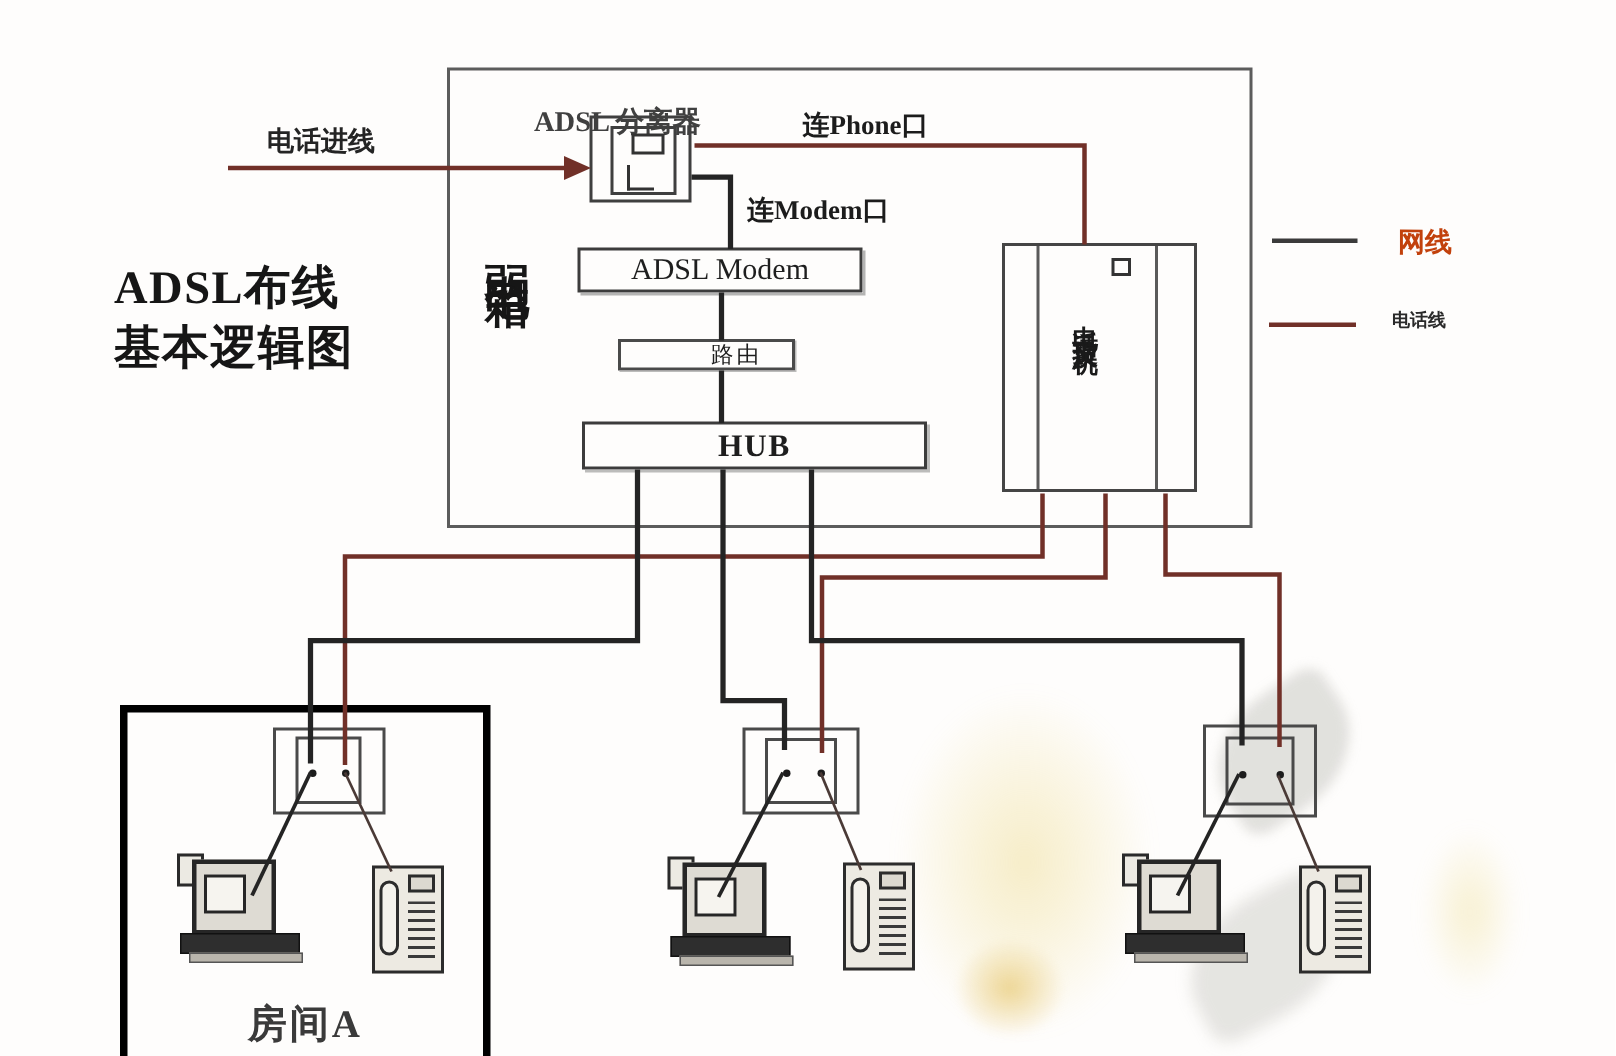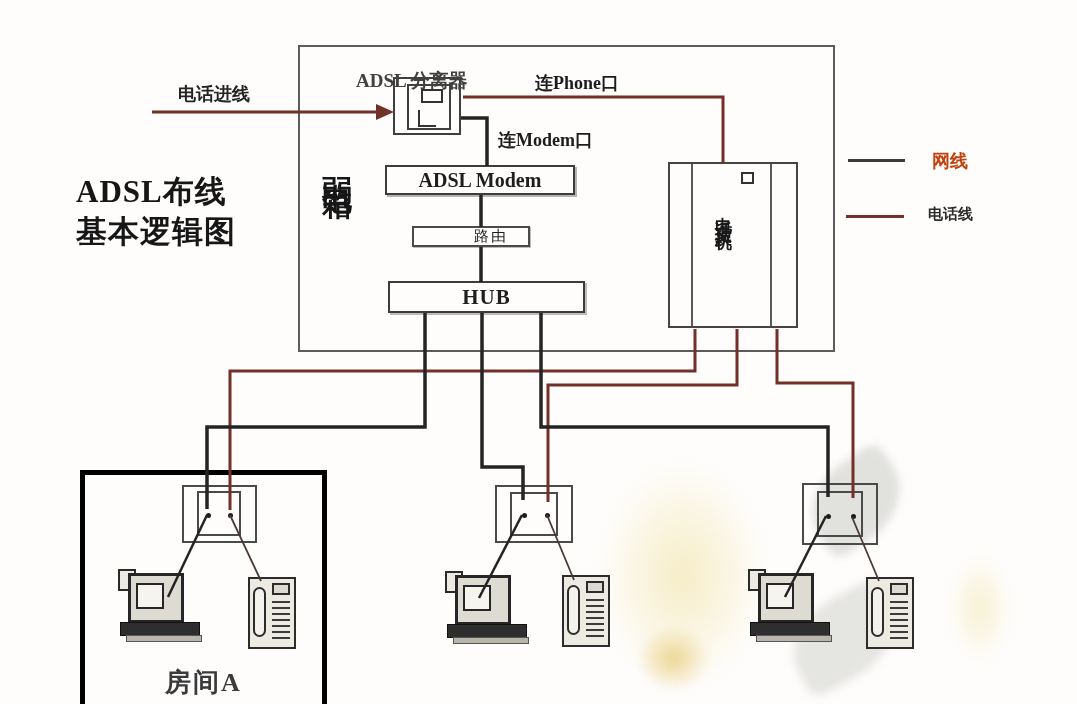--- a/index.html
+++ b/index.html
@@ -25,40 +25,40 @@
   .lbl-weak{left:316px;top:152px;font-size:30px;writing-mode:vertical-rl;letter-spacing:7px;color:#161616;}
 
   
   .splitter-outer{left:393px;top:77px;width:68px;height:58px;border-color:#3f3f3f;}
   .splitter-inner{left:407px;top:84px;width:44px;height:46px;border-color:#3f3f3f;}
   .splitter-port{left:421px;top:89px;width:22px;height:14px;border-width:2px;border-color:#333;}
   .splitter-jack{left:418px;top:110px;width:16px;height:15px;border:none;border-left:2px solid #333;border-bottom:2px solid #333;}
 
   
   .modem-box{left:385px;top:165px;width:190px;height:30px;border-color:#3c3c3c;box-shadow:2px 2px 0 rgba(90,90,90,.45);
-    display:flex;align-items:center;justify-content:center;font-size:20px;font-weight:bold;}
+    display:flex;align-items:center;justify-content:center;font-size:20px;font-weight:normal;}
   .router-box{left:412px;top:226px;width:118px;height:21px;border-color:#4a4a4a;box-shadow:1px 1px 0 rgba(90,90,90,.4);
     display:flex;align-items:center;justify-content:center;font-size:15px;letter-spacing:2px;padding-left:40px;}
-  .hub-box{left:388px;top:281px;width:197px;height:32px;border-color:#3c3c3c;box-shadow:2px 2px 0 rgba(90,90,90,.4);
+  .hub-box{left:388px;top:281px;width:230px;height:32px;border-color:#3c3c3c;box-shadow:2px 2px 0 rgba(90,90,90,.4);
     display:flex;align-items:center;justify-content:center;font-size:21px;font-weight:bold;letter-spacing:1px;}
 
   
   .pbx-box{left:668px;top:162px;width:130px;height:166px;border-color:#454545;}
   .pbx-rail{position:absolute;top:164px;width:0;height:162px;border-left:2px solid #5a5a5a;}
   .pbx-rail.left{left:691px;}
   .pbx-rail.right{left:770px;}
   .pbx-port{left:741px;top:172px;width:13px;height:12px;border-width:2px;border-color:#333;}
   .lbl-pbx{left:712px;top:203px;font-size:17px;writing-mode:vertical-rl;letter-spacing:4px;color:#1a1a1a;}
 
   
   .legend-line{position:absolute;height:3px;}
   .legend-net{left:848px;top:159px;width:57px;background:#3b3b3b;}
   .legend-tel{left:846px;top:215px;width:58px;background:#713028;}
   .lbl-legend-net{left:932px;top:149px;font-size:18px;font-weight:bold;color:#c2410c;}
-  .lbl-legend-tel{left:928px;top:205px;font-size:15px;font-weight:bold;color:#2a2a2a;}
+  .lbl-legend-tel{left:928px;top:205px;font-size:12px;font-weight:bold;color:#2a2a2a;}
 
   
   .room{border:5px solid #000000;margin-top:20px;}
   .room-a{left:80px;top:450px;width:247px;height:243px;}
   .room-b{left:397px;top:450px;width:263px;height:242px;}
   .room-c{left:705px;top:448px;width:261px;height:249px;}
   .room-label{position:absolute;bottom:8px;left:0;width:100%;text-align:center;font-size:26px;font-weight:bold;color:#3a3a3a;letter-spacing:2px;}
   .room-c .room-label{opacity:.6;}
 
   

